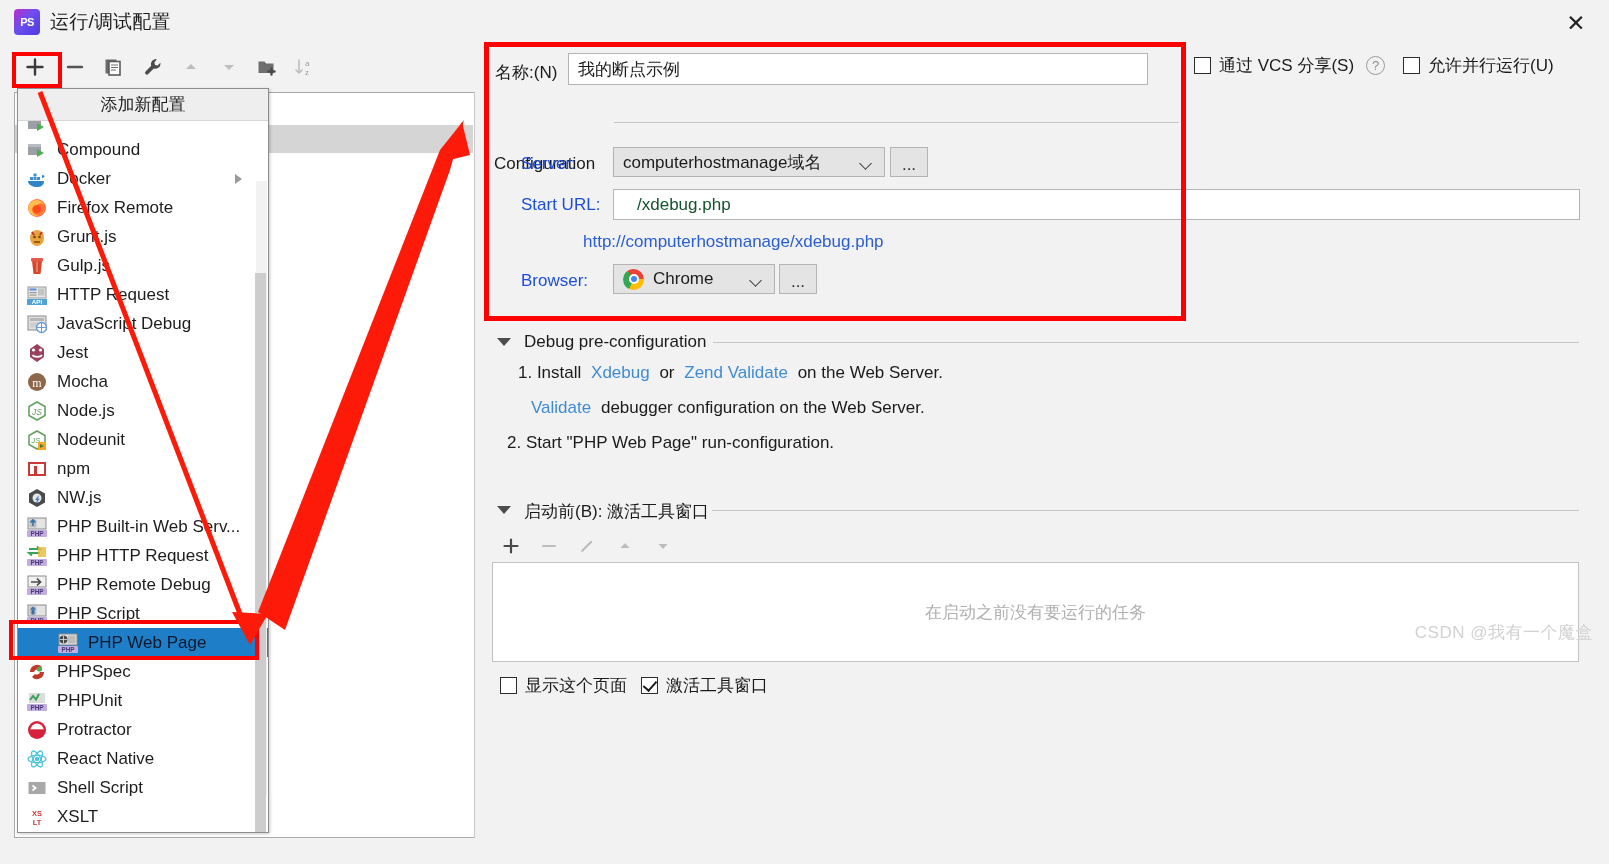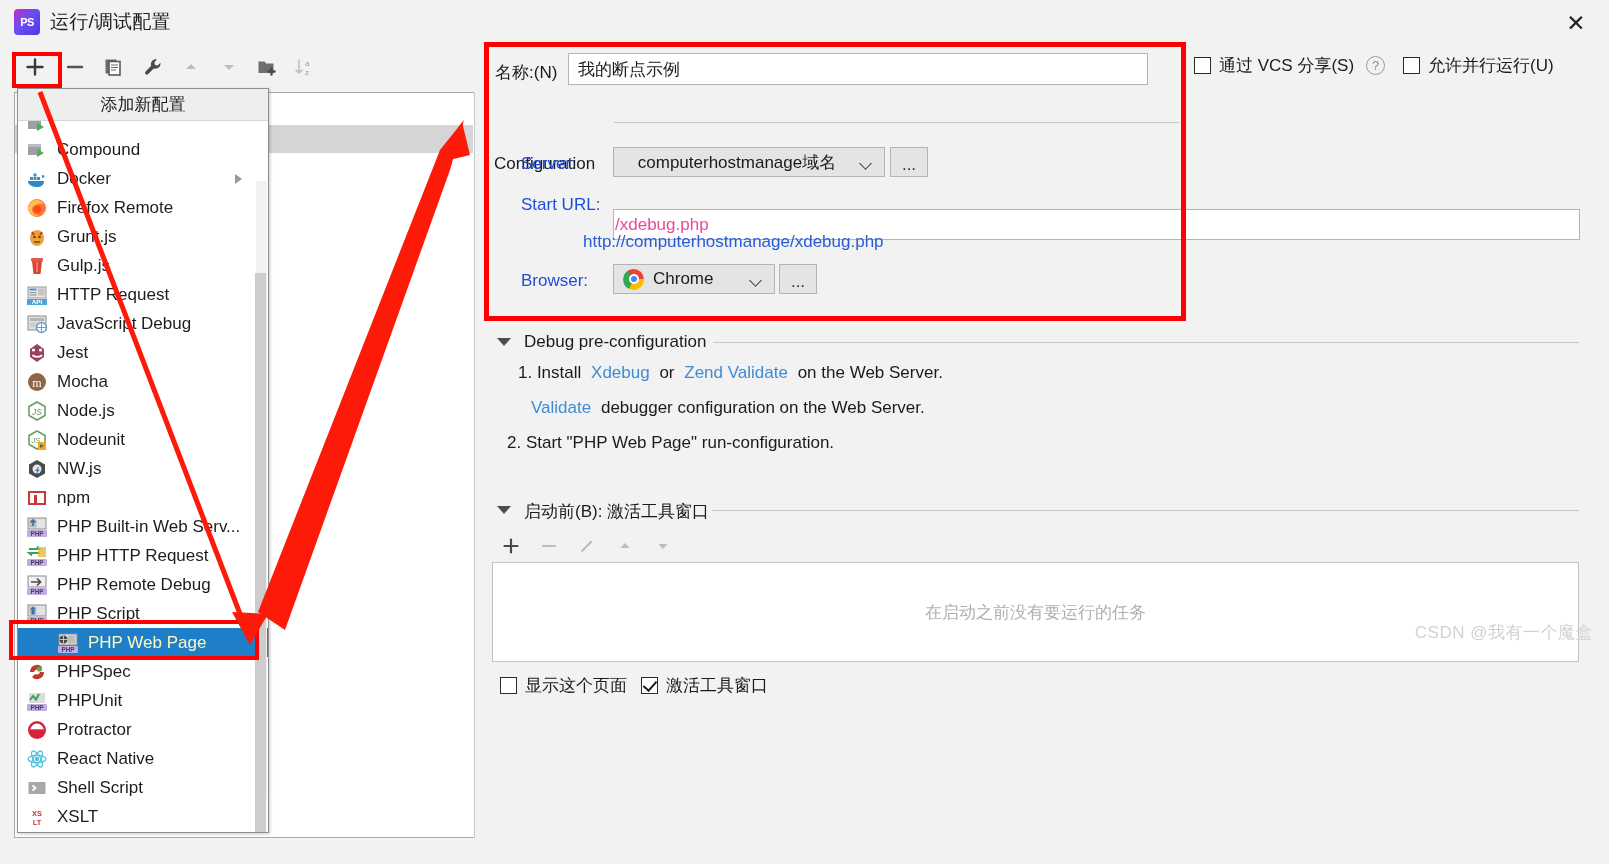--- a/index.html
+++ b/index.html
@@ -74,21 +74,21 @@
   }
   .popup-scroll-thumb {
     position: absolute; right: 1px; top: 92px; width: 11px; height: 584px; background: #cdcdcd;
   }
   .mi {
     position: relative; height: 29px; display: flex; align-items: center;
     padding-left: 8px; font-size: 17px; color: #1d1d1d; cursor: default;
     white-space: nowrap;
   }
   .mi.clipped { height: 14px; overflow: hidden; align-items: flex-end; }
-  .mi.sel { background: #1e7ec8; color: #fef9c3; padding-left: 39px; }
+  .mi.sel { background: #1e7ec8; color: #0f172a; padding-left: 39px; }
   .mi .ico {
     width: 22px; height: 22px; margin-right: 9px; flex: 0 0 22px;
     position: relative; display: inline-block;
   }
   .mi .lbl { line-height: 1; }
   .mi .submenu-arrow {
     position: absolute; right: 26px; top: 50%; transform: translateY(-50%);
     width: 0; height: 0; border-left: 7px solid #9a9a9a;
     border-top: 5px solid transparent; border-bottom: 5px solid transparent;
   }
@@ -156,21 +156,21 @@
     border-right: 1.6px solid #3a3a3a; border-bottom: 1.6px solid #3a3a3a;
     transform: rotate(45deg);
   }
   .ellipsis-btn {
     position: absolute; width: 38px; height: 30px; background: #e4e4e4; border: 1px solid #b4b4b4;
     display: flex; align-items: flex-end; justify-content: center; font-size: 17px;
     color: #2b2b2b; cursor: pointer; padding-bottom: 3px; line-height: 1;
   }
   .inp-url {
     position: absolute; background: #fff; border: 1px solid #b4b4b4; height: 31px;
-    font-size: 17px; color: #ec4899; padding: 0 1px; outline: none; font-family: inherit; margin-top: 20px;
+    font-size: 17px; color: #14532d; padding: 0 23px; outline: none; font-family: inherit;
   }
   .url-preview { position: absolute; font-size: 17px; color: #2a5dd0; cursor: pointer; }
 
   .chrome-ico {
     width: 21px; height: 21px; border-radius: 50%; margin-right: 9px; flex: 0 0 21px;
     position: relative; overflow: hidden;
     background: conic-gradient(from -35deg, #ea4335 0deg 120deg, #fbbc05 120deg 240deg, #34a853 240deg 360deg);
   }
   .chrome-ico::after {
     content: ""; position: absolute; left: 5.5px; top: 5.5px; width: 10px; height: 10px;
@@ -381,32 +381,32 @@
           <span class="ico"><svg width="22" height="22" viewBox="0 0 22 22">
               <path d="M11 2l8 4.5v9L11 20l-8-4.5v-9z" fill="none" stroke="#68a063" stroke-width="1.6"></path>
               <text x="10" y="14" font-size="7.5" fill="#68a063" text-anchor="middle" font-family="Liberation Sans, sans-serif" font-style="italic">JS</text>
               <path d="M12 13h8v8h-8z" fill="#f5a623"></path>
               <path d="M14 15l4 2-4 2z" fill="#3a7d3a"></path>
             </svg></span>
           <span class="lbl">Nodeunit</span>
         </div>
         <div class="mi">
           <span class="ico"><svg width="22" height="22" viewBox="0 0 22 22">
+              <rect x="3" y="5" width="16" height="12" fill="none" stroke="#cb3837" stroke-width="2"></rect>
+              <rect x="8" y="8" width="3" height="9" fill="#cb3837"></rect>
+            </svg></span>
+          <span class="lbl">npm</span>
+        </div>
+        <div class="mi">
+          <span class="ico"><svg width="22" height="22" viewBox="0 0 22 22">
               <path d="M11 2l8 4.5v9L11 20l-8-4.5v-9z" fill="#4a4a4a"></path>
               <circle cx="11" cy="11" r="4.5" fill="#e6e6e6"></circle>
               <path d="M9 13l4-5-1 4 2-.5-4 5 1-3.5z" fill="#3d7fc1"></path>
             </svg></span>
           <span class="lbl">NW.js</span>
-        </div>
-        <div class="mi">
-          <span class="ico"><svg width="22" height="22" viewBox="0 0 22 22">
-              <rect x="3" y="5" width="16" height="12" fill="none" stroke="#cb3837" stroke-width="2"></rect>
-              <rect x="8" y="8" width="3" height="9" fill="#cb3837"></rect>
-            </svg></span>
-          <span class="lbl">npm</span>
         </div>
         <div class="mi">
           <span class="ico"><svg width="22" height="22" viewBox="0 0 22 22">
               <rect x="2" y="2" width="18" height="11" fill="#e3e3e3" stroke="#8c8c8c"></rect>
               <rect x="3.5" y="3.5" width="7" height="8" fill="#bdbdbd"></rect>
               <path d="M7 10V4.5M4.5 6.5L7 4l2.5 2.5" stroke="#3a6fa8" stroke-width="1.6" fill="none"></path>
               <rect x="1" y="14" width="20" height="7" rx="1" fill="#c2aede"></rect>
               <text x="11" y="19.6" font-size="6.4" fill="#4b3a78" text-anchor="middle" font-family="Liberation Sans, sans-serif" font-weight="bold">PHP</text>
             </svg></span>
           <span class="lbl">PHP Built-in Web Serv...</span>
@@ -532,21 +532,21 @@
 
   <div class="chk-row" style="left:1403px;">
     <span class="cbx"></span>
     <span class="chk-label">允许并行运行(U)</span>
   </div>
 
   <div class="group-title" style="left:494px; top:112px;margin-top:42px;">Configuration</div>
   <div class="group-line" style="left:614px; top:122px; width:565px;"></div>
 
   <div class="fld-label" style="left:521px; top:154px;">Server:</div>
-  <div class="combo" style="left:613px; top:147px; width:272px;text-align:center;">
+  <div class="combo" style="left:613px; top:147px; width:272px;">
     <span class="cv">computerhostmanage域名</span>
     <span class="chev thin"></span>
   </div>
   <div class="ellipsis-btn" style="left:890px; top:147px;">...</div>
 
   <div class="fld-label" style="left:521px; top:195px;">Start URL:</div>
   <input class="inp-url" style="left: 613px; top: 189px; width: 967px;" value="/xdebug.php">
 
   <div class="url-preview" style="left:583px; top:232px;">http://computerhostmanage/xdebug.php</div>
 

